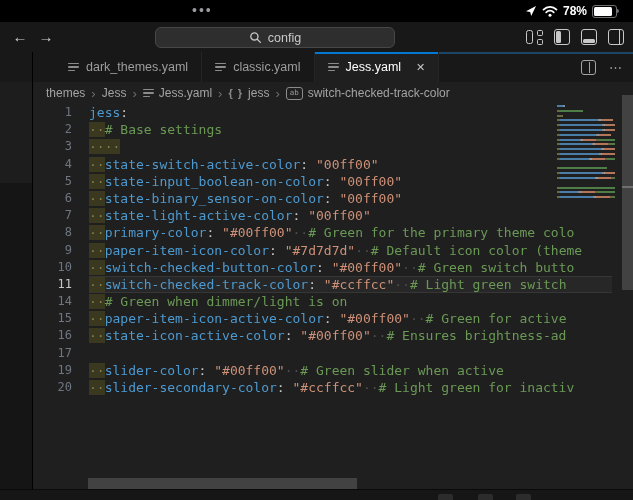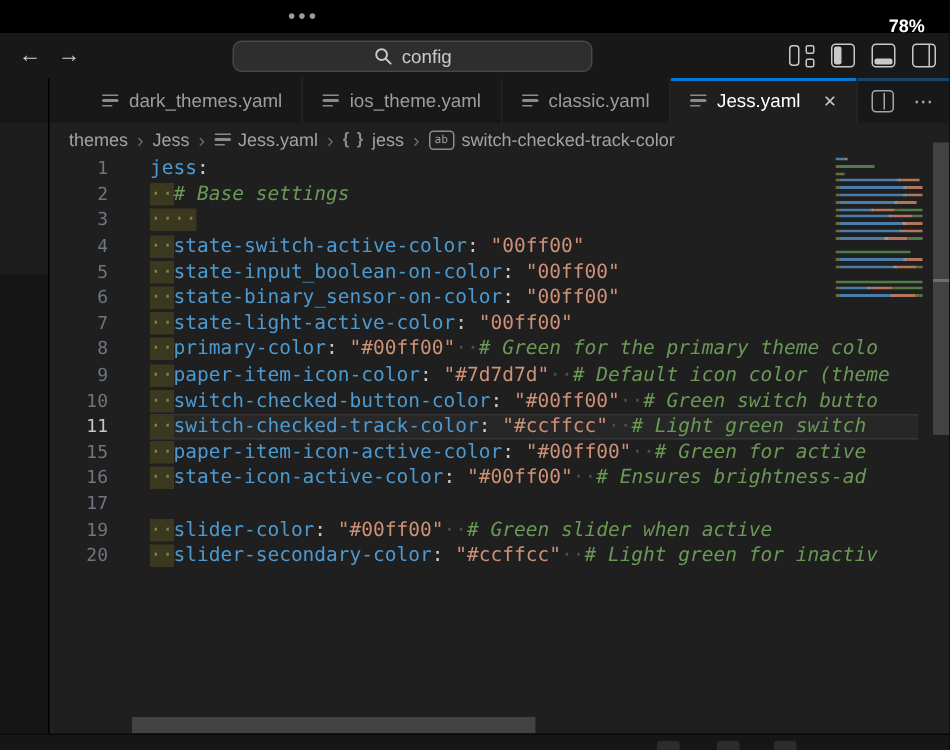--- a/index.html
+++ b/index.html
@@ -2,21 +2,21 @@
 <html style="--accent: #0078d4; --bg: #1f1f1f; --panel: #181818; --key: #4d9ad0; --string: #ce9178; --comment: #6a9955; --punct: #c8c8c8;"><head>
 <meta charset="utf-8">
 <style>
   html,body{margin:0;padding:0;background:#000;}
   #screen{position:relative;width:633px;height:500px;background:var(--bg,#1f1f1f);overflow:hidden;
           font-family:"Liberation Sans",sans-serif;color:#ccc;-webkit-font-smoothing:antialiased;}
 
   
   .statusbar{position:absolute;top:0;left:0;right:0;height:22px;background:#000;}
   .handle-dots{position:absolute;left:192px;top:0;line-height:20px;color:#9a9aa0;font-size:14px;letter-spacing:2px;}
-  .sb-right{position:absolute;right:16px;top:0;height:22px;display:flex;align-items:center;gap:5px;color:#fff;flex-direction:column;}
+  .sb-right{position:absolute;right:16px;top:0;height:22px;display:flex;align-items:center;gap:5px;color:#fff;}
   .pct{font-size:12px;font-weight:700;color:#fff;}
   .battery{width:23px;height:11px;border:1px solid #6f6f73;border-radius:3px;position:relative;}
   .battery .fill{position:absolute;left:1px;top:1px;bottom:1px;width:78%;background:#fff;border-radius:1.5px;}
   .battery .nub{position:absolute;right:-3px;top:3px;width:2px;height:4px;background:#6f6f73;border-radius:0 2px 2px 0;}
 
   
   .titlebar{position:absolute;top:22px;left:0;right:0;height:30px;background:var(--panel,#181818);}
   .nav-arrow{position:absolute;top:4px;font-size:15px;color:#cfcfcf;width:20px;text-align:center;line-height:22px;}
   .nav-back{left:10px}.nav-fwd{left:36px}
   .cmdcenter{position:absolute;left:155px;top:5px;width:238px;height:19px;background:#2e2e2e;border:1px solid #474747;
@@ -62,27 +62,27 @@
   
   .sidebar{position:absolute;top:52px;left:0;width:32px;bottom:10px;background:#181818;border-right:1px solid #000;}
   .sidebar .sec1{position:absolute;top:30px;left:0;right:0;height:101px;background:#1d1d1d;}
   .sidebar .sec2{position:absolute;top:131px;left:0;right:0;bottom:0;background:#151515;}
 
   
   .editor{position:absolute;left:33px;top:104px;right:0;bottom:10px;overflow:hidden;}
   .lines{position:absolute;left:0;top:0;width:579px;}
   .ln{display:flex;height:17.2px;font-family:"DejaVu Sans Mono",monospace;font-size:13px;white-space:pre;}
   .num{width:39px;text-align:right;color:#6e7681;font-size:12px;line-height:17.2px;flex:none;}
-  .code{margin-left:28px;flex:1;line-height:17.2px;overflow:hidden;color:#d4d4d4;}
+  .code{margin-left:17px;flex:1;line-height:17.2px;overflow:hidden;color:#d4d4d4;}
   .ln.curr .num{color:#c6c6c6;}
   .ln.curr .code{background:#272727;box-shadow:inset 0 1px 0 #363636, inset 0 -1px 0 #363636;}
   .tk-k{color:var(--key,#4d9ad0);}
   .tk-p{color:var(--punct,#c8c8c8);}
   .tk-s{color:var(--string,#ce9178);}
-  .tk-c{color:var(--comment,#6a9955);font-style:italic;}
+  .tk-c{color:var(--comment,#6a9955);}
   .tk-w{color:#4f4f4f;}
   .tk-i{color:#82814f;background:#3a381e;}
   .tk-t{color:#d4d4d4;}
 
   
   .minimap{position:absolute;left:524px;top:1px;width:58px;}
   .mrow{height:2px;margin-bottom:2.8px;white-space:nowrap;overflow:hidden;font-size:0;}
   .mseg{display:inline-block;height:2px;}
 
   
@@ -160,28 +160,20 @@
             <i></i>
           </span>
           <span>dark_themes.yaml</span>
         </div>
         <div class="tab">
           <span class="fico">
             <i></i>
             <i></i>
             <i></i>
           </span>
-          <span>ios_theme.yaml</span>
-        </div>
-        <div class="tab">
-          <span class="fico">
-            <i></i>
-            <i></i>
-            <i></i>
-          </span>
           <span>classic.yaml</span>
         </div>
         <div class="tab active">
           <span class="fico">
             <i></i>
             <i></i>
             <i></i>
           </span>
           <span>Jess.yaml</span>
           <span class="tclose">✕</span>
@@ -233,20 +225,21 @@
         <div class="ln"><span class="num">2</span><span class="code"><span class="tk-i">··</span><span class="tk-c"># Base settings</span></span></div>
         <div class="ln"><span class="num">3</span><span class="code"><span class="tk-i">····</span></span></div>
         <div class="ln"><span class="num">4</span><span class="code"><span class="tk-i">··</span><span class="tk-k">state-switch-active-color</span><span class="tk-p">:</span><span class="tk-t"> </span><span class="tk-s">"00ff00"</span></span></div>
         <div class="ln"><span class="num">5</span><span class="code"><span class="tk-i">··</span><span class="tk-k">state-input_boolean-on-color</span><span class="tk-p">:</span><span class="tk-t"> </span><span class="tk-s">"00ff00"</span></span></div>
         <div class="ln"><span class="num">6</span><span class="code"><span class="tk-i">··</span><span class="tk-k">state-binary_sensor-on-color</span><span class="tk-p">:</span><span class="tk-t"> </span><span class="tk-s">"00ff00"</span></span></div>
         <div class="ln"><span class="num">7</span><span class="code"><span class="tk-i">··</span><span class="tk-k">state-light-active-color</span><span class="tk-p">:</span><span class="tk-t"> </span><span class="tk-s">"00ff00"</span></span></div>
         <div class="ln"><span class="num">8</span><span class="code"><span class="tk-i">··</span><span class="tk-k">primary-color</span><span class="tk-p">:</span><span class="tk-t"> </span><span class="tk-s">"#00ff00"</span><span class="tk-w">··</span><span class="tk-c"># Green for the primary theme colo</span></span></div>
         <div class="ln"><span class="num">9</span><span class="code"><span class="tk-i">··</span><span class="tk-k">paper-item-icon-color</span><span class="tk-p">:</span><span class="tk-t"> </span><span class="tk-s">"#7d7d7d"</span><span class="tk-w">··</span><span class="tk-c"># Default icon color (theme</span></span></div>
         <div class="ln"><span class="num">10</span><span class="code"><span class="tk-i">··</span><span class="tk-k">switch-checked-button-color</span><span class="tk-p">:</span><span class="tk-t"> </span><span class="tk-s">"#00ff00"</span><span class="tk-w">··</span><span class="tk-c"># Green switch butto</span></span></div>
         <div class="ln curr"><span class="num">11</span><span class="code"><span class="tk-i">··</span><span class="tk-k">switch-checked-track-color</span><span class="tk-p">:</span><span class="tk-t"> </span><span class="tk-s">"#ccffcc"</span><span class="tk-w">··</span><span class="tk-c"># Light green switch</span></span></div>
+        <div class="ln"><span class="num">14</span><span class="code"><span class="tk-i">··</span><span class="tk-c"># Green when dimmer/light is on</span></span></div>
         <div class="ln"><span class="num">15</span><span class="code"><span class="tk-i">··</span><span class="tk-k">paper-item-icon-active-color</span><span class="tk-p">:</span><span class="tk-t"> </span><span class="tk-s">"#00ff00"</span><span class="tk-w">··</span><span class="tk-c"># Green for active</span></span></div>
         <div class="ln"><span class="num">16</span><span class="code"><span class="tk-i">··</span><span class="tk-k">state-icon-active-color</span><span class="tk-p">:</span><span class="tk-t"> </span><span class="tk-s">"#00ff00"</span><span class="tk-w">··</span><span class="tk-c"># Ensures brightness-ad</span></span></div>
         <div class="ln"><span class="num">17</span><span class="code"></span></div>
         <div class="ln"><span class="num">19</span><span class="code"><span class="tk-i">··</span><span class="tk-k">slider-color</span><span class="tk-p">:</span><span class="tk-t"> </span><span class="tk-s">"#00ff00"</span><span class="tk-w">··</span><span class="tk-c"># Green slider when active</span></span></div>
         <div class="ln"><span class="num">20</span><span class="code"><span class="tk-i">··</span><span class="tk-k">slider-secondary-color</span><span class="tk-p">:</span><span class="tk-t"> </span><span class="tk-s">"#ccffcc"</span><span class="tk-w">··</span><span class="tk-c"># Light green for inactiv</span></span></div>
       </div>
     <div class="minimap">
         <div class="mrow"><span class="mseg" style="width: 6px; background: rgb(74, 125, 168);"></span><span class="mseg" style="width: 1.5px; background: rgb(138, 138, 138);"></span></div>
         <div class="mrow"><span class="mseg" style="width: 3px; background: rgb(107, 106, 64);"></span><span class="mseg" style="width: 22.5px; background: rgb(78, 125, 71);"></span></div>
         <div class="mrow"><span class="mseg" style="width: 6px; background: rgb(107, 106, 64);"></span></div>

